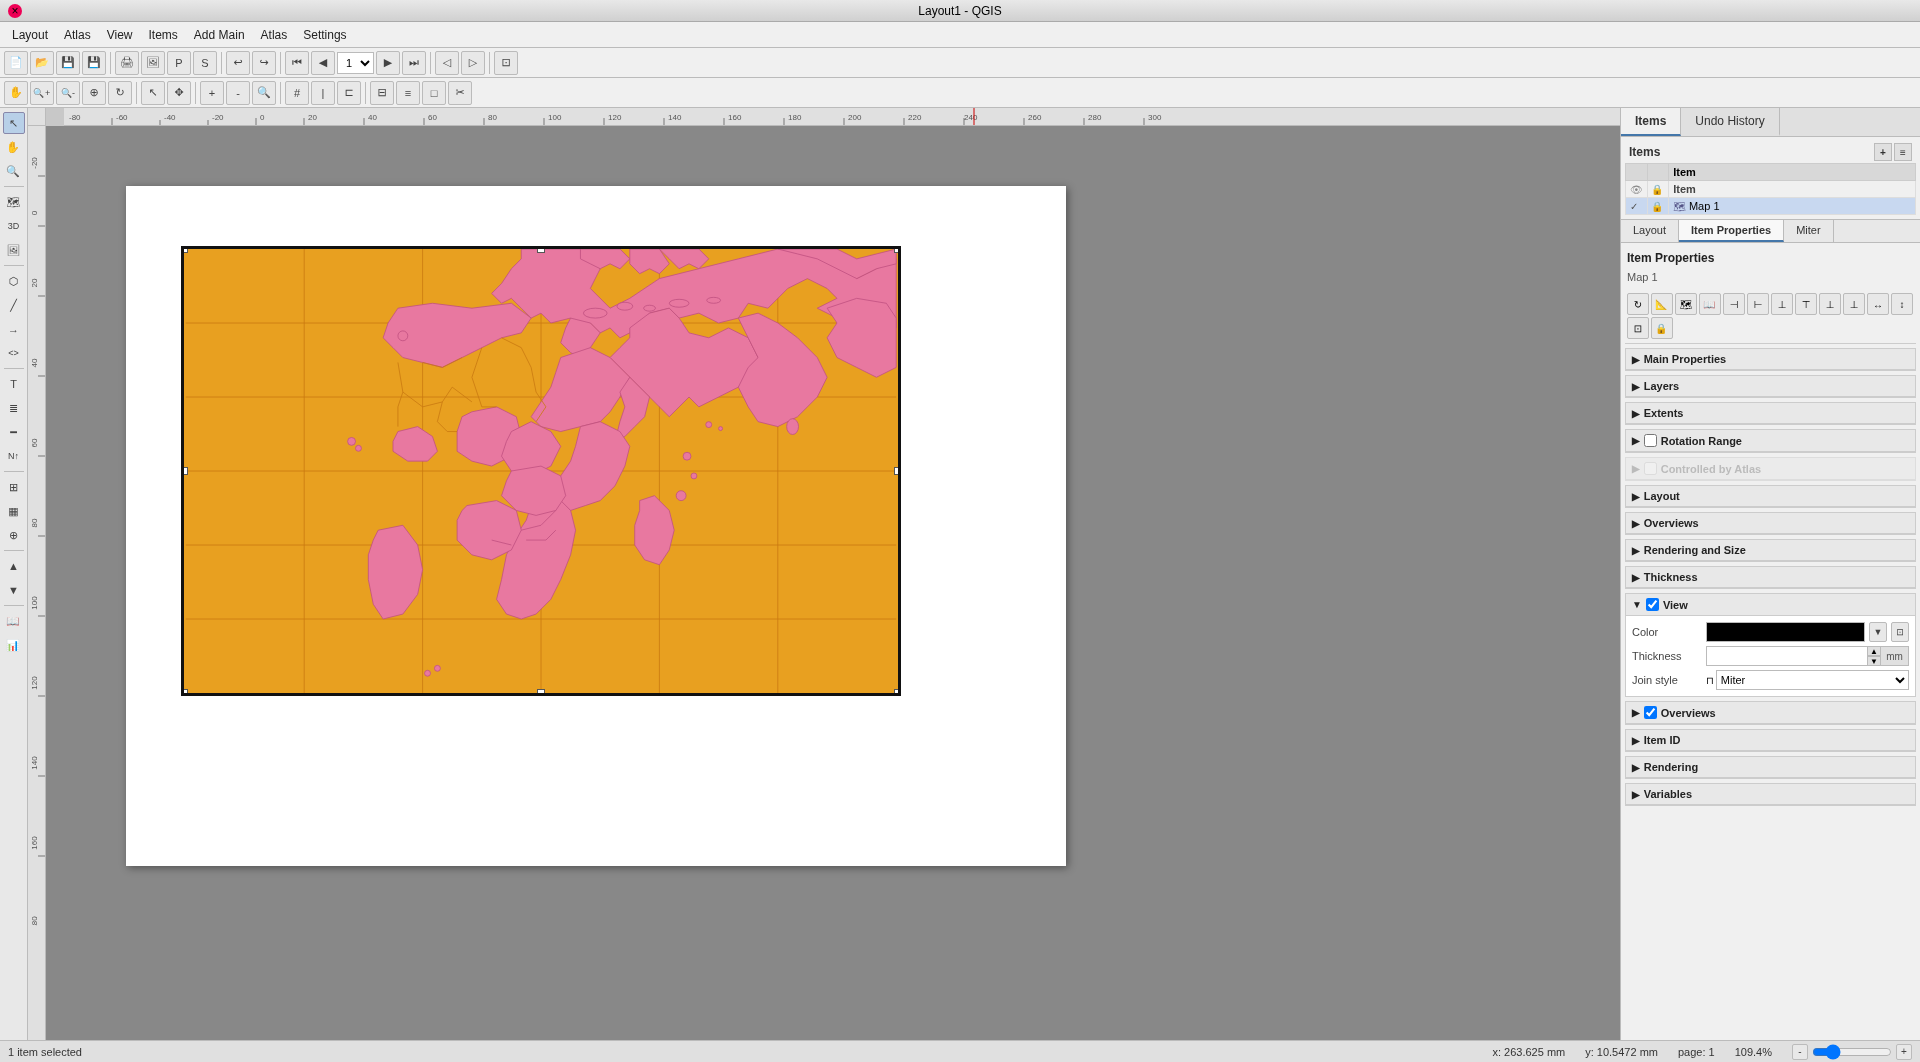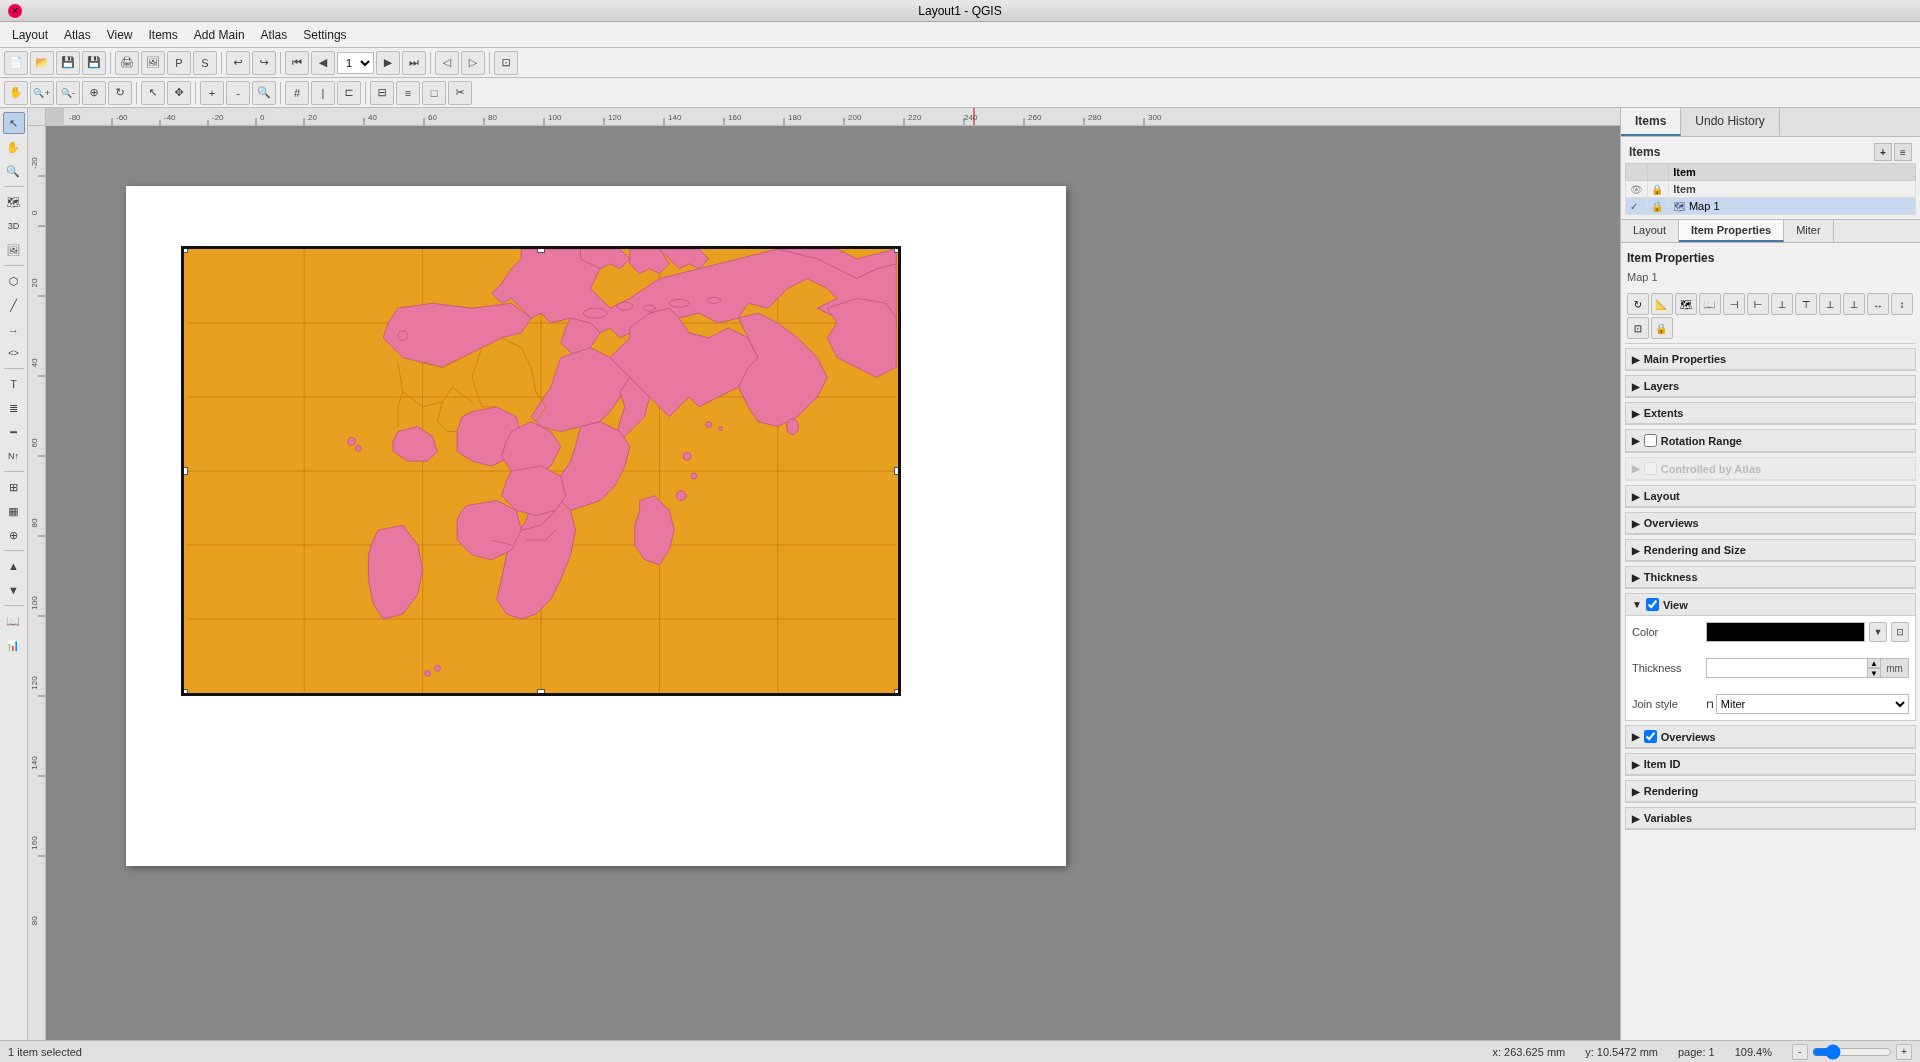--- a/index.html
+++ b/index.html
@@ -82,21 +82,21 @@
     
     
     #props-icon-bar { display: flex; flex-wrap: wrap; gap: 2px; padding: 4px 2px; border-bottom: 1px solid #ccc; margin-bottom: 4px; }
     .pib-btn { width: 22px; height: 22px; background: #e8e8e8; border: 1px solid #bbb; display: flex; align-items: center; justify-content: center; font-size: 10px; cursor: pointer; border-radius: 2px; }
     
     
     .prop-section { border: 1px solid #ccc; margin-bottom: 4px; background: white; }
     .prop-section-header { display: flex; align-items: center; padding: 4px 6px; background: #e8e8e8; cursor: pointer; font-size: 11px; font-weight: bold; color: #222; border-bottom: 1px solid #ccc; }
     .prop-section-header .chevron { margin-right: 4px; font-size: 10px; }
     .prop-section-header .check { margin-right: 4px; }
-    .prop-section-body { padding: 6px; display: flex; flex-direction: column; gap: 16px; }
+    .prop-section-body { padding: 6px; display: flex; flex-direction: column; gap: 4px; }
     
     .prop-row { display: flex; align-items: center; gap: 4px; font-size: 11px; }
     .prop-label { width: 70px; color: #444; flex-shrink: 0; }
     .prop-value { flex: 1; }
     .prop-input { width: 100%; height: 20px; border: 1px solid #bbb; padding: 0 4px; font-size: 11px; }
     .prop-color { width: 100%; height: 20px; background: black; border: 1px solid #bbb; cursor: pointer; }
     .prop-select { width: 100%; height: 20px; border: 1px solid #bbb; font-size: 11px; background: white; }
     .prop-spinbox { display: flex; align-items: center; flex: 1; }
     .prop-spinbox input { flex: 1; height: 20px; border: 1px solid #bbb; padding: 0 4px; font-size: 11px; border-right: none; }
     .prop-spinbox .spin-btns { display: flex; flex-direction: column; }

